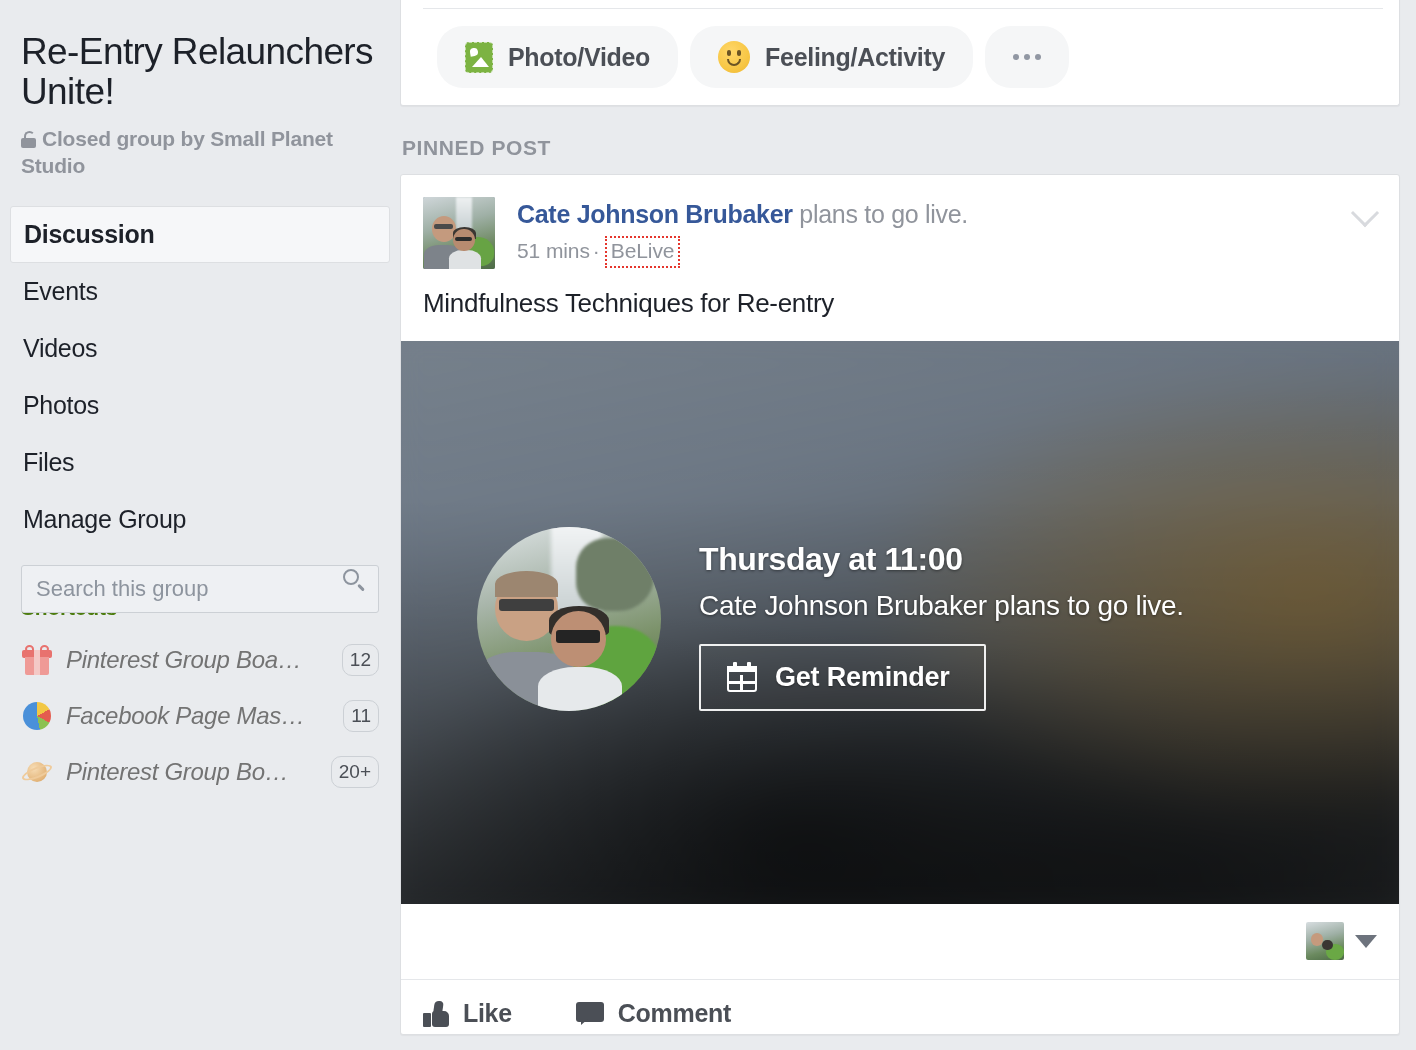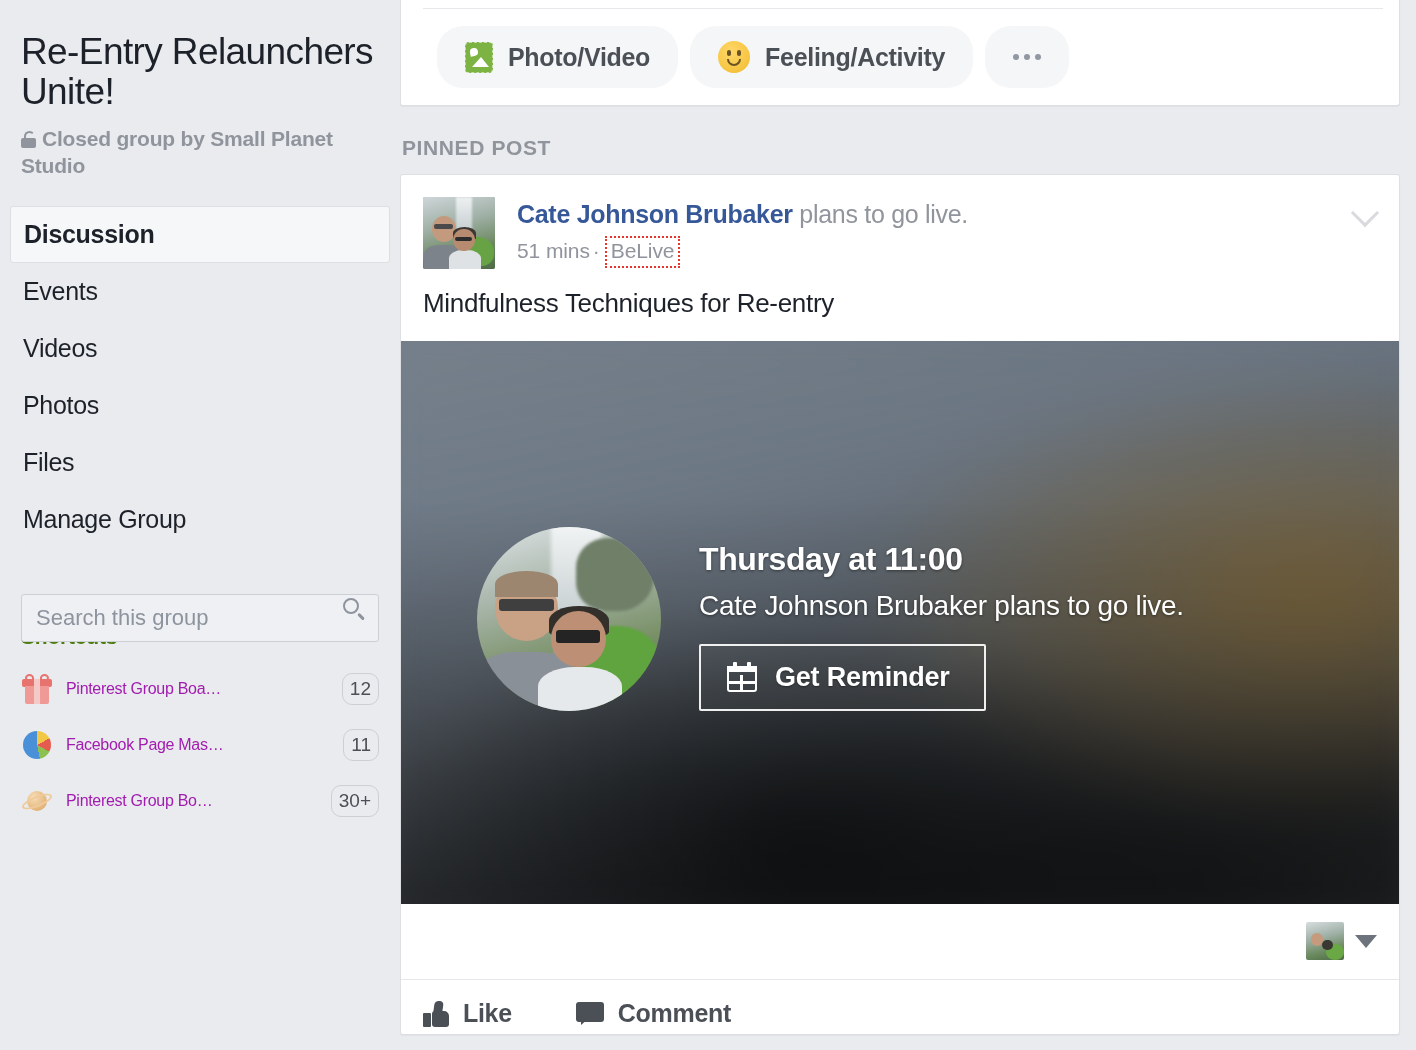--- a/index.html
+++ b/index.html
@@ -95,21 +95,21 @@
 
   .nav-item.active {
     background: #f6f7f9;
     border: 1px solid #dddfe2;
     font-weight: 700;
     padding: 15px 1px 15px 13px;
     margin: 0 -11px;
   }
 
   .search-wrap {
-    margin-top: 46px;
+    margin-top: 17px;
     position: relative;
     height: 31px;
   }
 
   .search-input {
     width: 100%;
     height: 48px;
     background: #eef0f3;
     border: 1px solid #ccd0d5;
     border-radius: 3px;
@@ -217,25 +217,26 @@
   .emoji-planet .ring2 {
     position: absolute; top: 11px; left: 0px;
     width: 32px; height: 11px;
     border: 2.4px solid #efcb9b;
     border-radius: 50%;
     transform: rotate(-22deg);
   }
 
   .shortcut-label {
     flex: 1 1 auto;
-    font-size: 16px;
-    color: #a21caf;
+    font-size: 24px;
+    color: #737373;
     letter-spacing: -0.3px;
     white-space: nowrap;
     overflow: hidden;
+    font-style: italic;
   }
 
   .shortcut-badge {
     flex: 0 0 auto;
     margin-left: 9px;
     border: 1px solid #ccd0d5;
     border-radius: 10px;
     background: #e9ebee;
     color: #4b4f56;
     font-size: 19px;
@@ -866,21 +867,21 @@
       <span class="shortcut-label">Facebook Page Mas…</span>
       <span class="shortcut-badge">11</span>
     </div>
 
     <div class="shortcut-item">
       <span class="shortcut-emoji emoji-planet">
         <span class="globe"></span>
           <span class="ring2"></span>
       </span>
       <span class="shortcut-label">Pinterest Group Bo…</span>
-      <span class="shortcut-badge">30+</span>
+      <span class="shortcut-badge">20+</span>
     </div>
 
   </aside>
 
   <main class="main">
 
     <section class="card composer">
       <div class="composer-divider"></div>
       <div class="composer-actions">
 

